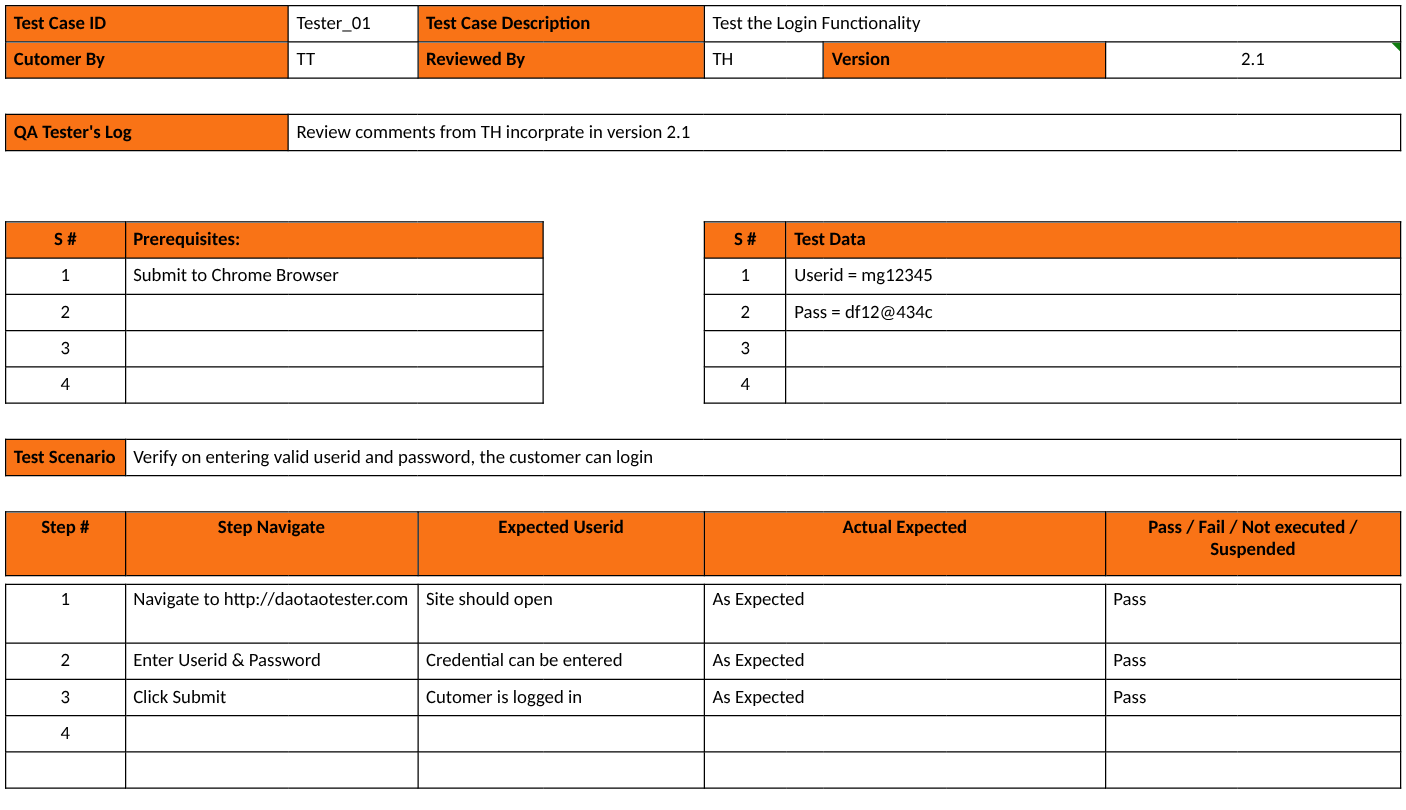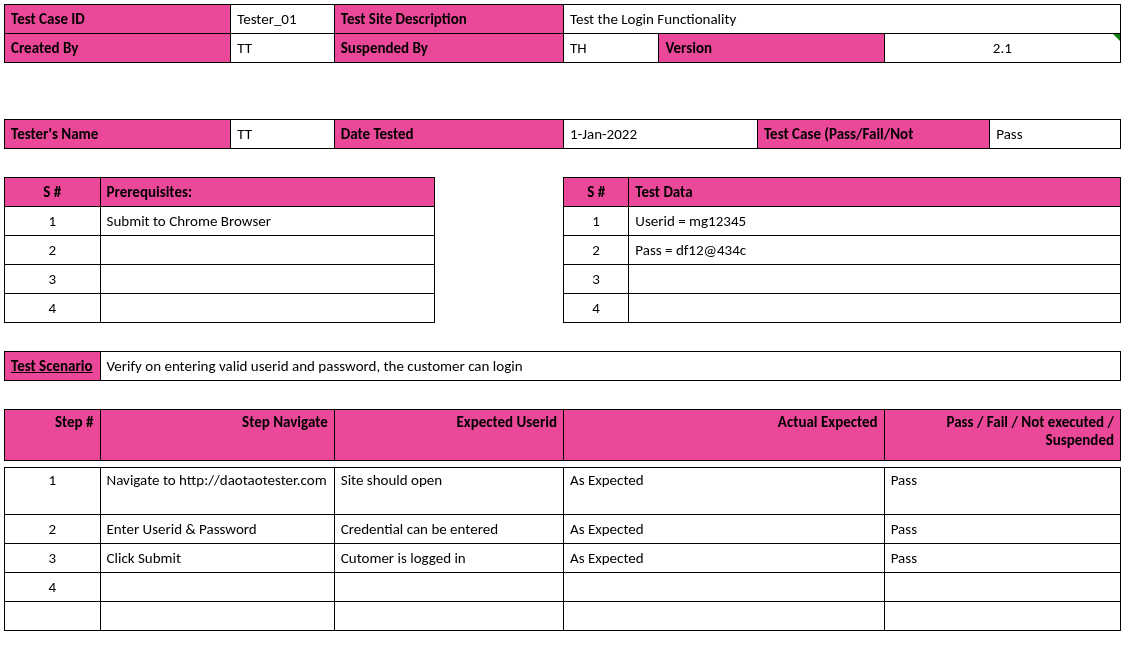--- a/index.html
+++ b/index.html
@@ -22,26 +22,26 @@
     padding: 3px 6px;
     height: 22px;
     vertical-align: middle;
     overflow: hidden;
     white-space: nowrap;
   }
   td.noborder {
     border: none;
   }
   .hl {
-    background: #ec4899;
+    background: #f97316;
     font-weight: bold;
   }
   .center { text-align: center; margin-left: 32px; }
   .wrap { white-space: normal; vertical-align: top; }
-  .tall { height: 44px; text-align: right; }
+  .tall { height: 44px; }
   .green-tri {
     position: relative;
   }
   .green-tri::after {
     content: "";
     position: absolute;
     top: 0; right: 0;
     width: 0; height: 0;
     border-top: 7px solid #107c10;
     border-left: 7px solid transparent;
@@ -62,49 +62,45 @@
   <col style="width:98px">
   <col style="width:126px">
   <col style="width:105px">
   <col style="width:130px">
 </colgroup>
 
 <tbody>
       <tr>
   <td colspan="2" class="hl">Test Case ID</td>
   <td>Tester_01</td>
-  <td colspan="2" class="hl">Test Site Description</td>
+  <td colspan="2" class="hl">Test Case Description</td>
   <td colspan="6">Test the Login Functionality</td>
 </tr>
 
 <tr>
-  <td colspan="2" class="hl">Created By</td>
+  <td colspan="2" class="hl">Cutomer By</td>
   <td>TT</td>
-  <td colspan="2" class="hl">Suspended By</td>
+  <td colspan="2" class="hl">Reviewed By</td>
   <td colspan="2">TH</td>
   <td colspan="2" class="hl">Version</td>
   <td colspan="2" class="center green-tri">2.1</td>
 </tr>
 
 <tr>
         <td colspan="11" class="noborder">&nbsp;</td>
       </tr>
 
 <tr>
+  <td colspan="2" class="hl">QA Tester's Log</td>
+  <td colspan="9">Review comments from TH incorprate in version 2.1</td>
+</tr>
+<tr>
         <td colspan="11" class="noborder">&nbsp;</td>
       </tr>
 
-<tr>
-  <td colspan="2" class="hl">Tester's Name</td>
-  <td>TT</td>
-  <td colspan="2" class="hl">Date Tested</td>
-  <td colspan="3">1-Jan-2022</td>
-  <td colspan="2" class="hl">Test Case (Pass/Fail/Not</td>
-  <td>Pass</td>
-</tr>
 <tr>
         <td colspan="11" class="noborder">&nbsp;</td>
       </tr>
 
 <tr>
   <td class="hl center">S #</td>
   <td colspan="3" class="hl">Prerequisites:</td>
   <td class="noborder"></td>
   <td class="hl center">S #</td>
   <td colspan="5" class="hl">Test Data</td>
@@ -136,21 +132,21 @@
   <td colspan="3"></td>
   <td class="noborder"></td>
   <td class="center">4</td>
   <td colspan="5"></td>
 </tr>
 <tr>
         <td colspan="11" class="noborder">&nbsp;</td>
       </tr>
 
 <tr>
-  <td class="hl" style="text-decoration: underline;">Test Scenario</td>
+  <td class="hl" style="">Test Scenario</td>
   <td colspan="10">Verify on entering valid userid and password, the customer can login</td>
 </tr>
 <tr>
         <td colspan="11" class="noborder">&nbsp;</td>
       </tr>
 
 <tr>
   <td class="hl center tall wrap">Step #</td>
   <td colspan="2" class="hl center tall wrap">Step Navigate</td>
   <td colspan="2" class="hl center tall wrap">Expected Userid</td>

